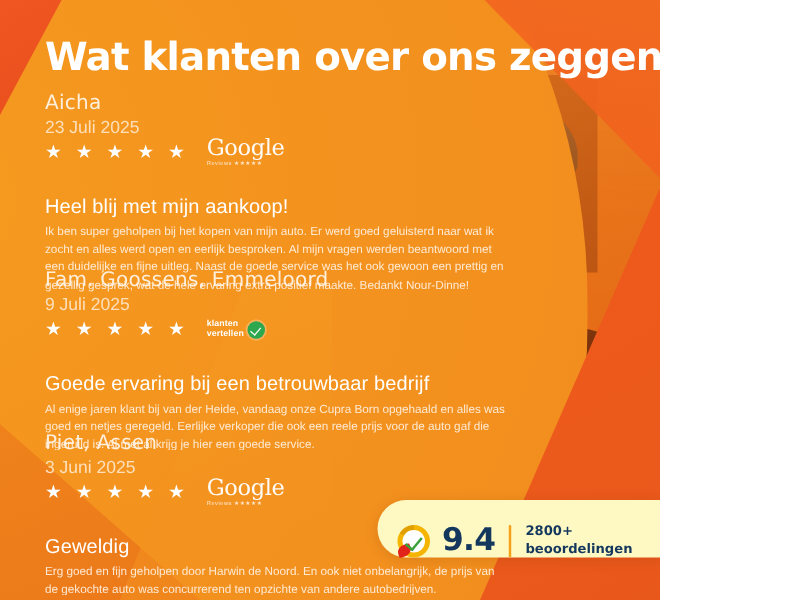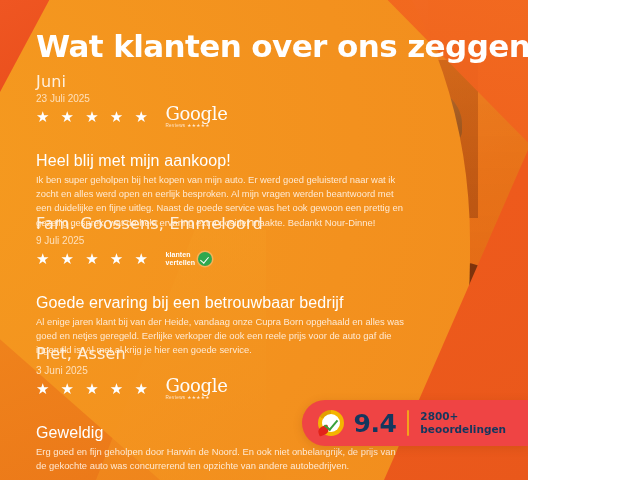--- a/index.html
+++ b/index.html
@@ -235,21 +235,21 @@
     color: #FFF3E4;
     font-size: 16px;
     font-weight: normal;
     letter-spacing: .2px;
     line-height: 1.05;
     opacity: .96;
     font-family: "DejaVu Sans", sans-serif;
   }
   .reviewer-date {
     color: #FFE6C8;
-    font-size: 10px;
+    font-size: 14px;
     margin-top: 2px;
     opacity: .92;
   }
 
   .rating-row {
     display: flex;
     align-items: center;
     margin-top: 3px;
     height: 20px;
   }
@@ -326,24 +326,24 @@
     line-height: 1.52;
     margin-top: 3px;
     opacity: .95;
   }
 
   
   .score-pill {
     position: absolute;
     right: 0; bottom: 34px;
     height: 46px;
-    background: #ef4444;
+    background: #fef9c3;
     border-radius: 23px 0 0 23px;
     display: flex;
-    align-items: center;
+    align-items: flex-end;
     padding: 0 22px 0 16px;
     box-shadow: 0 2px 10px rgba(120,50,0,.18);
   }
   .score-check {
     width: 26px; height: 26px;
     border-radius: 50%;
     background: conic-gradient(#F4B400 0deg 300deg, #E2A000 300deg 360deg);
     position: relative;
     flex: 0 0 auto;
   }
@@ -443,21 +443,21 @@
   <div class="wedge-right"></div>
   <div class="wedge-tl"></div>
   <div class="split-left"></div>
   <div class="split-left2"></div>
 
   <div class="content">
 
     <div class="title">Wat klanten over ons zeggen</div>
 
     <div class="review review-1">
-      <div class="reviewer-name">Juni</div>
+      <div class="reviewer-name">Aicha</div>
       <div class="reviewer-date">23 Juli 2025</div>
       <div class="rating-row">
         <div class="stars">★ ★ ★ ★ ★</div>
         <div class="google-mark">
           <div class="google-word">Google</div>
           <div class="google-sub">Reviews ★★★★★</div>
         </div>
       </div>
       <div class="review-title">Heel blij met mijn aankoop!</div>
       <div class="review-body">Ik ben super geholpen bij het kopen van mijn auto. Er werd goed geluisterd naar wat ik zocht en alles werd open en eerlijk besproken. Al mijn vragen werden beantwoord met een duidelijke en fijne uitleg. Naast de goede service was het ook gewoon een prettig en gezellig gesprek, wat de hele ervaring extra positief maakte. Bedankt Nour-Dinne!</div>

